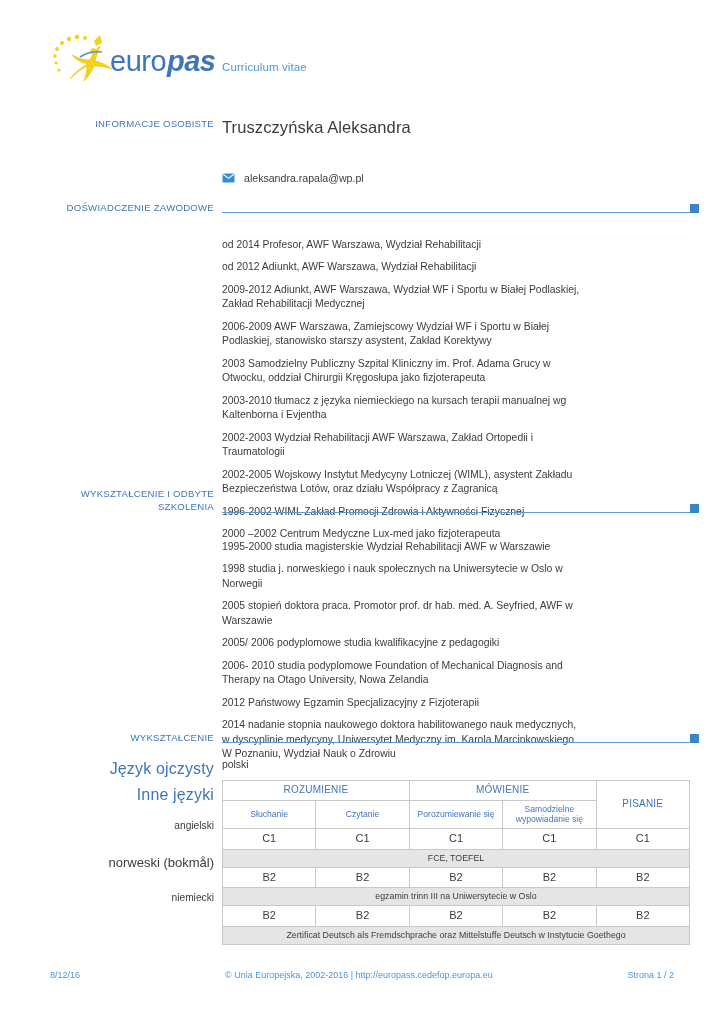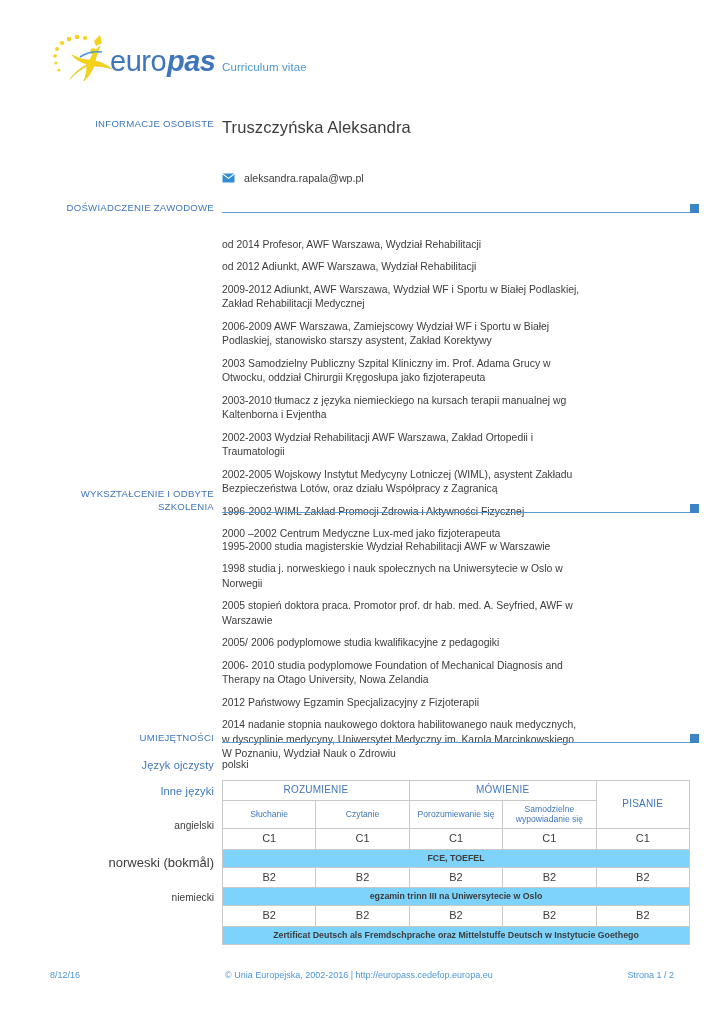--- a/index.html
+++ b/index.html
@@ -50,21 +50,21 @@
   .row {
     position: relative;
     display: flex;
     width: 581px;
   }
   .label-col {
     width: 218px;
     flex: 0 0 218px;
     text-align: right;
     padding-right: 4px;
-    font-size: 11px;
+    font-size: 16px;
     color: #3f76bb;
     letter-spacing: 0.15px;
     line-height: 1.35;
   }
   .label-col.caps {
     font-size: 9.6px;
     letter-spacing: 0.25px;
   }
   .content-col {
     flex: 1 1 auto;
@@ -167,25 +167,24 @@
     font-size: 8.6px;
     letter-spacing: 0;
     height: 24px;
   }
   .lang-table td.level {
     color: #3c3c3b;
     font-size: 11px;
     height: 20px;
   }
   .lang-table td.cert {
-    background: #7dd3fc;
+    background: #e5e5e5;
     color: #3c3c3b;
     font-size: 8.8px;
     height: 17px;
-    font-weight: bold;
   }
 
   
   .footer {
     position: absolute;
     left: 0;
     bottom: 38px;
     width: 724px;
     height: 16px;
     font-size: 9px;
@@ -293,21 +292,21 @@
       <div class="entry">1998 studia j. norweskiego i nauk społecznych na Uniwersytecie w Oslo w Norwegii</div>
       <div class="entry">2005 stopień doktora praca. Promotor prof. dr hab. med. A. Seyfried, AWF w Warszawie</div>
       <div class="entry">2005/ 2006 podyplomowe studia kwalifikacyjne z pedagogiki</div>
       <div class="entry">2006- 2010 studia podyplomowe Foundation of Mechanical Diagnosis and Therapy na Otago University, Nowa Zelandia</div>
       <div class="entry">2012 Państwowy Egzamin Specjalizacyjny z Fizjoterapii</div>
       <div class="entry">2014 nadanie stopnia naukowego doktora habilitowanego nauk medycznych, w dyscyplinie medycyny, Uniwersytet Medyczny im. Karola Marcinkowskiego W Poznaniu, Wydział Nauk o Zdrowiu</div>
     </div>
   </div>
 
   <div class="section-head" style="position:absolute; left:0; top:732px;">
-    <div class="label-col caps">UMIEJĘTNOŚCI</div>
+    <div class="label-col caps">WYKSZTAŁCENIE</div>
     <div class="rule-wrap">
       <div class="rule-line"></div>
       <div class="rule-sq"></div>
     </div>
   </div>
 
   <div class="row" style="position:absolute; left:0; top:758px;">
     <div class="label-col">Język ojczysty</div>
     <div class="content-col plain-val">polski</div>
   </div>

